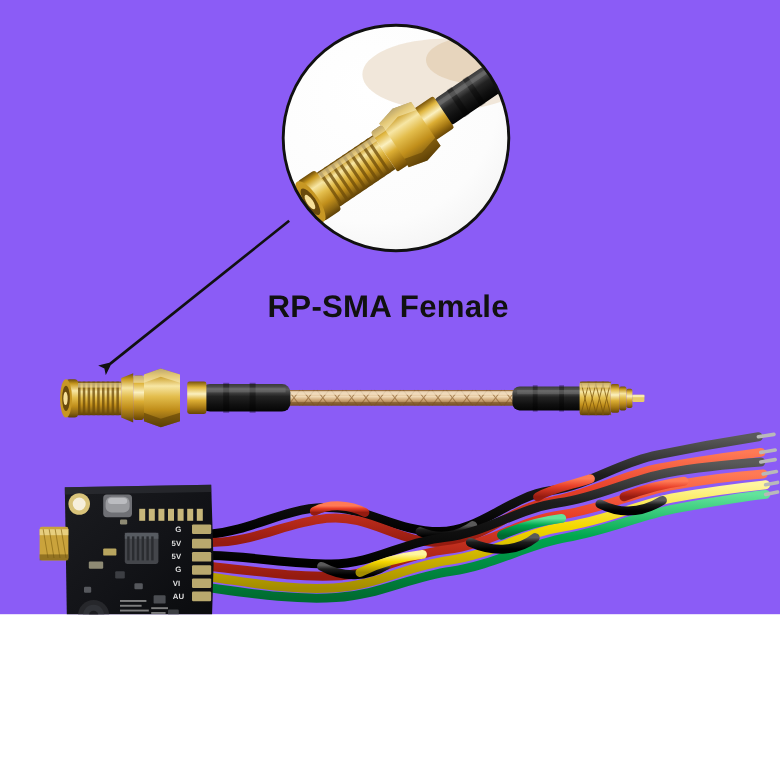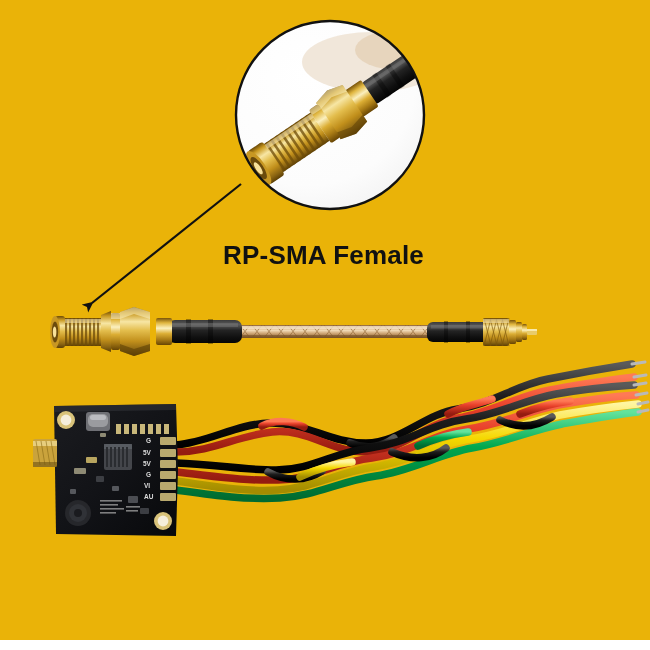--- a/index.html
+++ b/index.html
@@ -6,22 +6,22 @@
     margin: 0;
     padding: 0;
     background: #ffffff;
   }
   body {
     font-family: "Liberation Sans", sans-serif;
   }
   #stage {
     position: relative;
     width: 650px;
-    height: 640px;
-    background: #eab308;
+    height: 512px;
+    background: #8b5cf6;
     overflow: hidden;
   }
   #stage svg.layer {
     position: absolute;
     left: 0;
     top: 0;
     width: 650px;
     height: 650px;
   }
   .callout-label {

